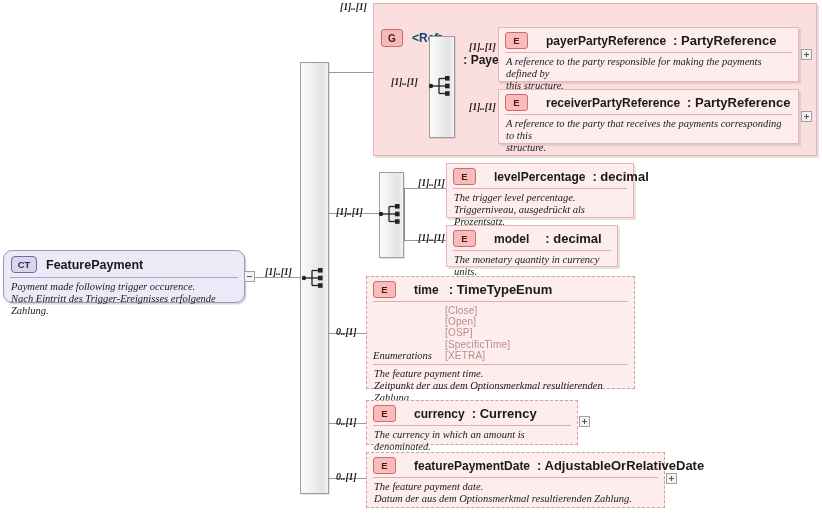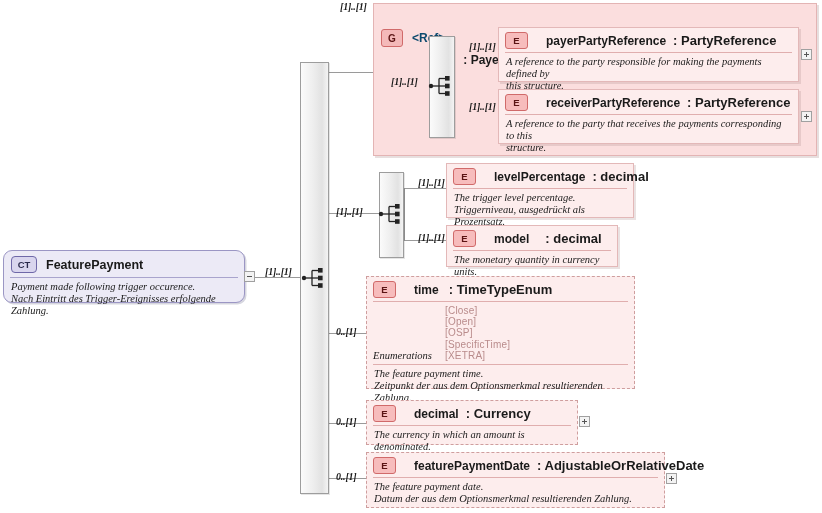--- a/index.html
+++ b/index.html
@@ -390,21 +390,21 @@
     <div class="el-anno">
       <div>The feature payment time.</div>
       <div>Zeitpunkt der aus dem Optionsmerkmal resultierenden Zahlung.</div>
     </div>
   </div>
 
   <div class="card" style="left:336px; top:416px;">0..[1]</div>
   <div class="elbox dashed" style="left:366px; top:400px; width:212px; height:45px;">
     <div class="el-hdr">
       <div class="e-badge">E</div>
-      <div class="el-name">decimal</div>
+      <div class="el-name">currency</div>
       <div class="el-type">: Currency</div>
     </div>
     <div class="el-div"></div>
     <div class="el-anno">
       <div>The currency in which an amount is denominated.</div>
     </div>
   </div>
   <div class="toggle plus" style="left:579px; top:416px;"></div>
 
   <div class="card" style="left:336px; top:471px;">0..[1]</div>

